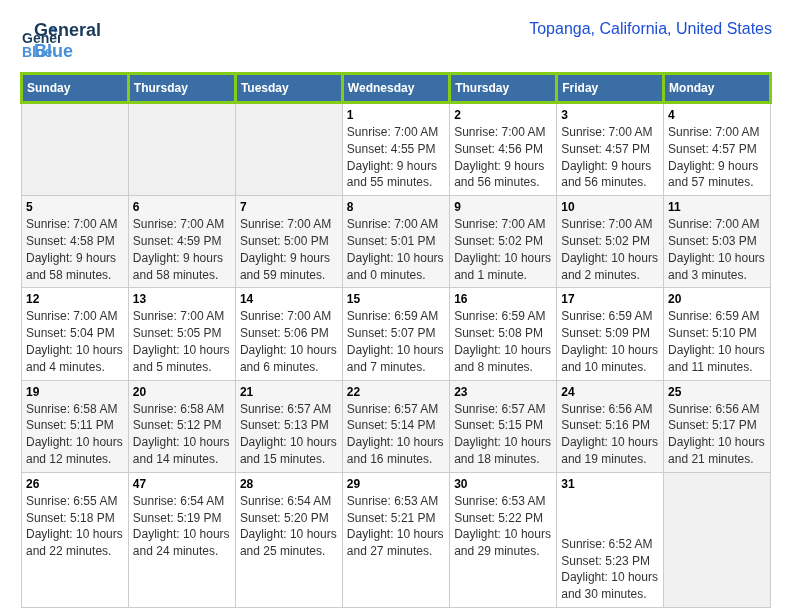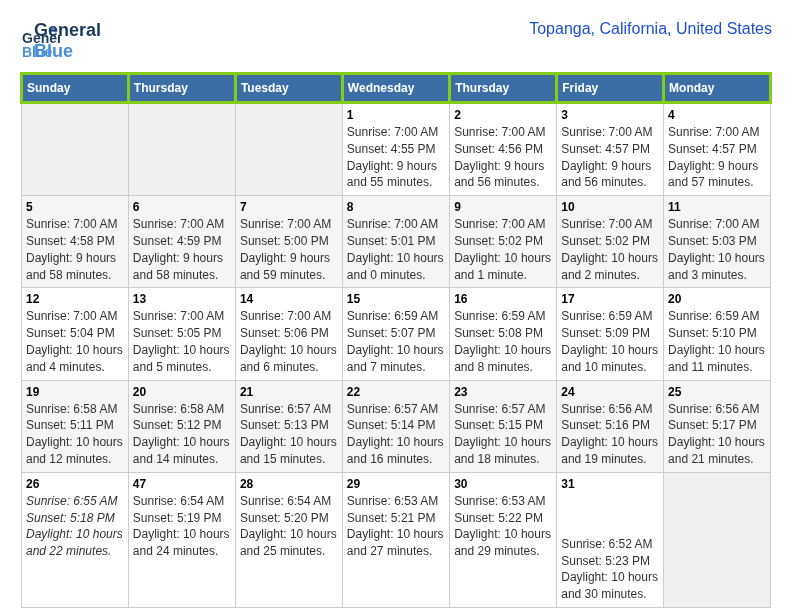--- a/index.html
+++ b/index.html
@@ -292,21 +292,21 @@
           <div class="day-num">25</div>
           <div class="day-info" style="white-space: pre-line;">Sunrise: 6:56 AM
 Sunset: 5:17 PM
 Daylight: 10 hours
 and 21 minutes.</div>
         </td>
       </tr>
       <tr>
         <td>
           <div class="day-num">26</div>
-          <div class="day-info" style="white-space: pre-line; font-style: italic;">Sunrise: 6:55 AM
+          <div class="day-info" style="white-space: pre-line;">Sunrise: 6:55 AM
 Sunset: 5:18 PM
 Daylight: 10 hours
 and 22 minutes.</div>
         </td>
         <td>
           <div class="day-num">47</div>
           <div class="day-info" style="white-space: pre-line;">Sunrise: 6:54 AM
 Sunset: 5:19 PM
 Daylight: 10 hours
 and 24 minutes.</div>

